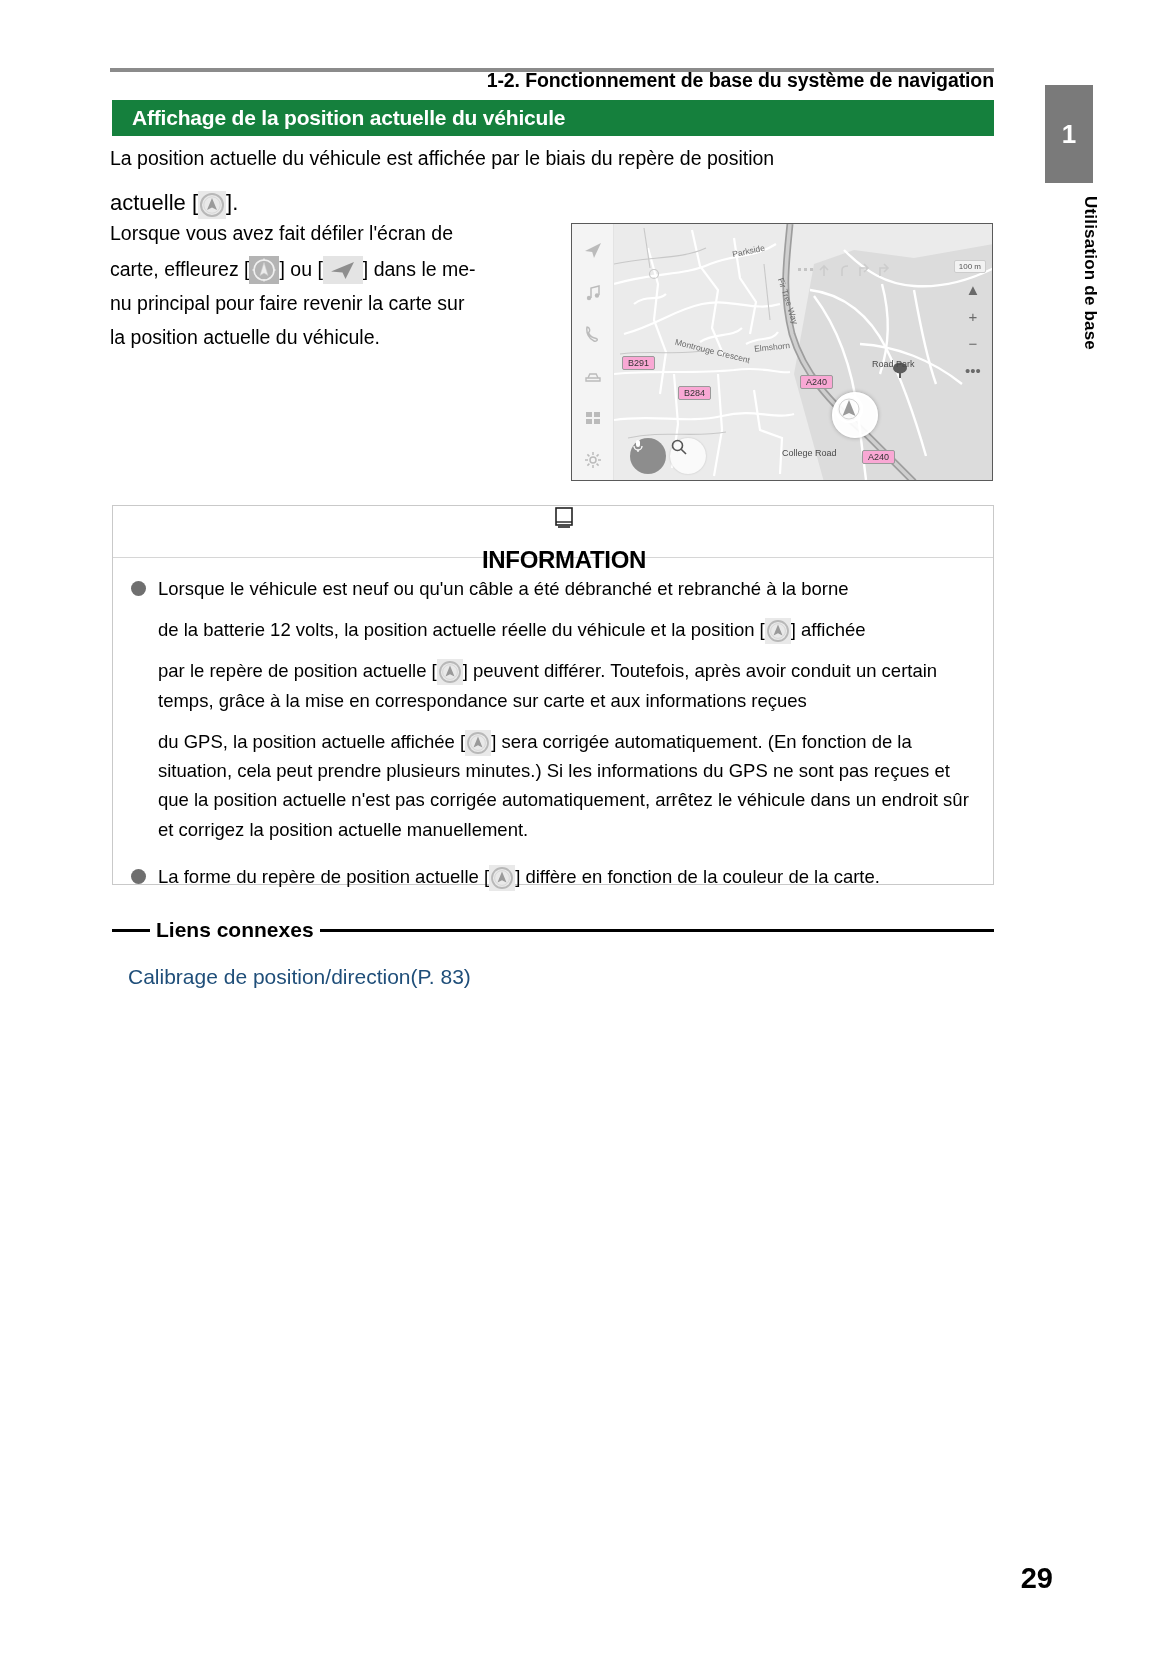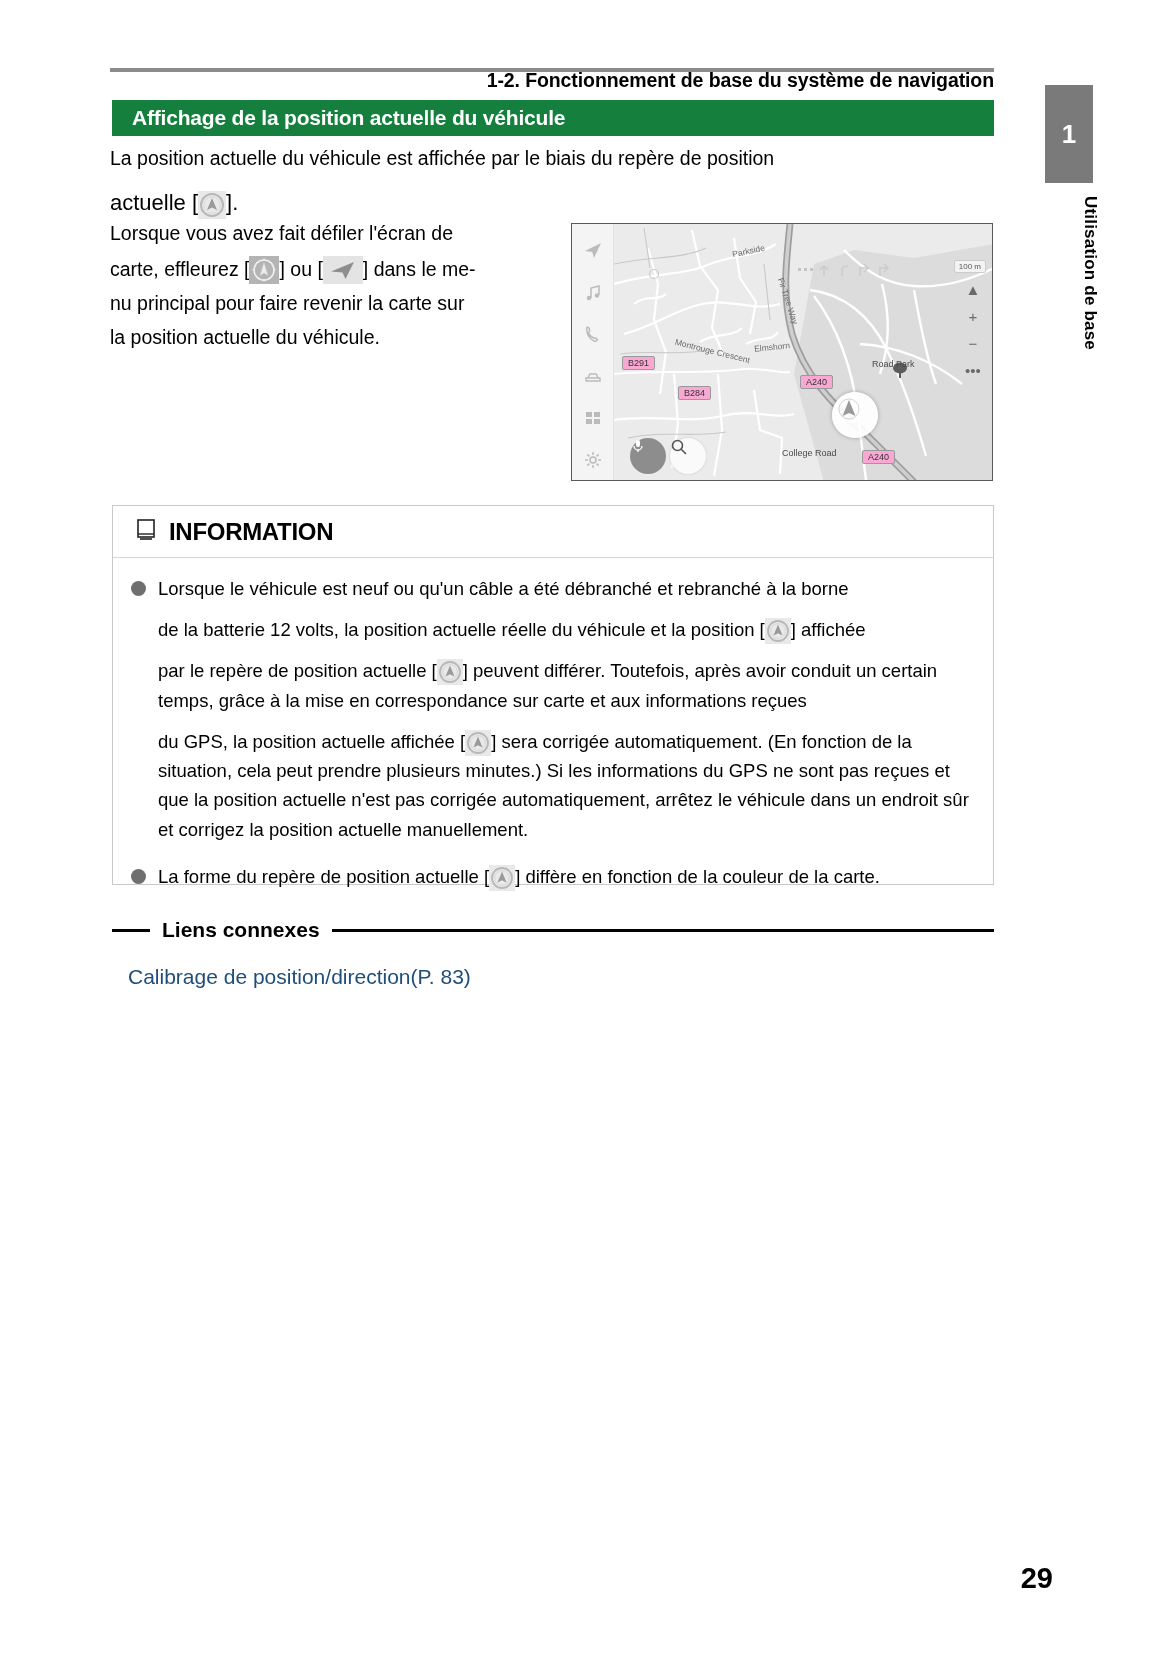--- a/index.html
+++ b/index.html
@@ -144,37 +144,37 @@
     display:flex; align-items:center; justify-content:center;
   }
 
   
   .info-box {
     position:absolute; left:112px; top:505px; width:882px; height:380px;
     border:1px solid #c9c9c9; background:#fff;
   }
   .info-head {
     height:52px; border-bottom:1px solid #d6d6d6;
-    display:flex; align-items:center; padding-left:22px; gap:12px;
+    display:flex; align-items:center; padding-left:22px; gap:12px;flex-direction:column;
   }
   .info-head .label { font-size:24px; font-weight:bold; letter-spacing:-0.3px; }
   .info-body { padding:16px 16px 10px 18px; }
   .info-item { display:flex; gap:12px; margin-bottom:18px; }
   .bullet {
     flex:0 0 auto; width:15px; height:15px; border-radius:50%;
     background:#6f6f6f; margin-top:7px;
   }
   .info-text { font-size:18.5px; line-height:1.58; }
 
   
   .liens-wrap {
     position:absolute; left:112px; top:918px; width:882px;
   }
   .liens-head {
-    display:flex; align-items:center; gap:12px;
+    display:flex; align-items:center; gap:6px;
   }
   .liens-head .dash { height:3px; background:#000; width:38px; }
   .liens-head .ttl { font-size:21px; font-weight:bold; white-space:nowrap; }
   .liens-head .line { height:3px; background:#000; flex:1; }
   .link-row {
     margin-top:20px; font-size:21px; color:#1f4e79; padding-left:16px;
     line-height:1.45;
   }
   .link-row + .link-row { margin-top:12px; }
 

